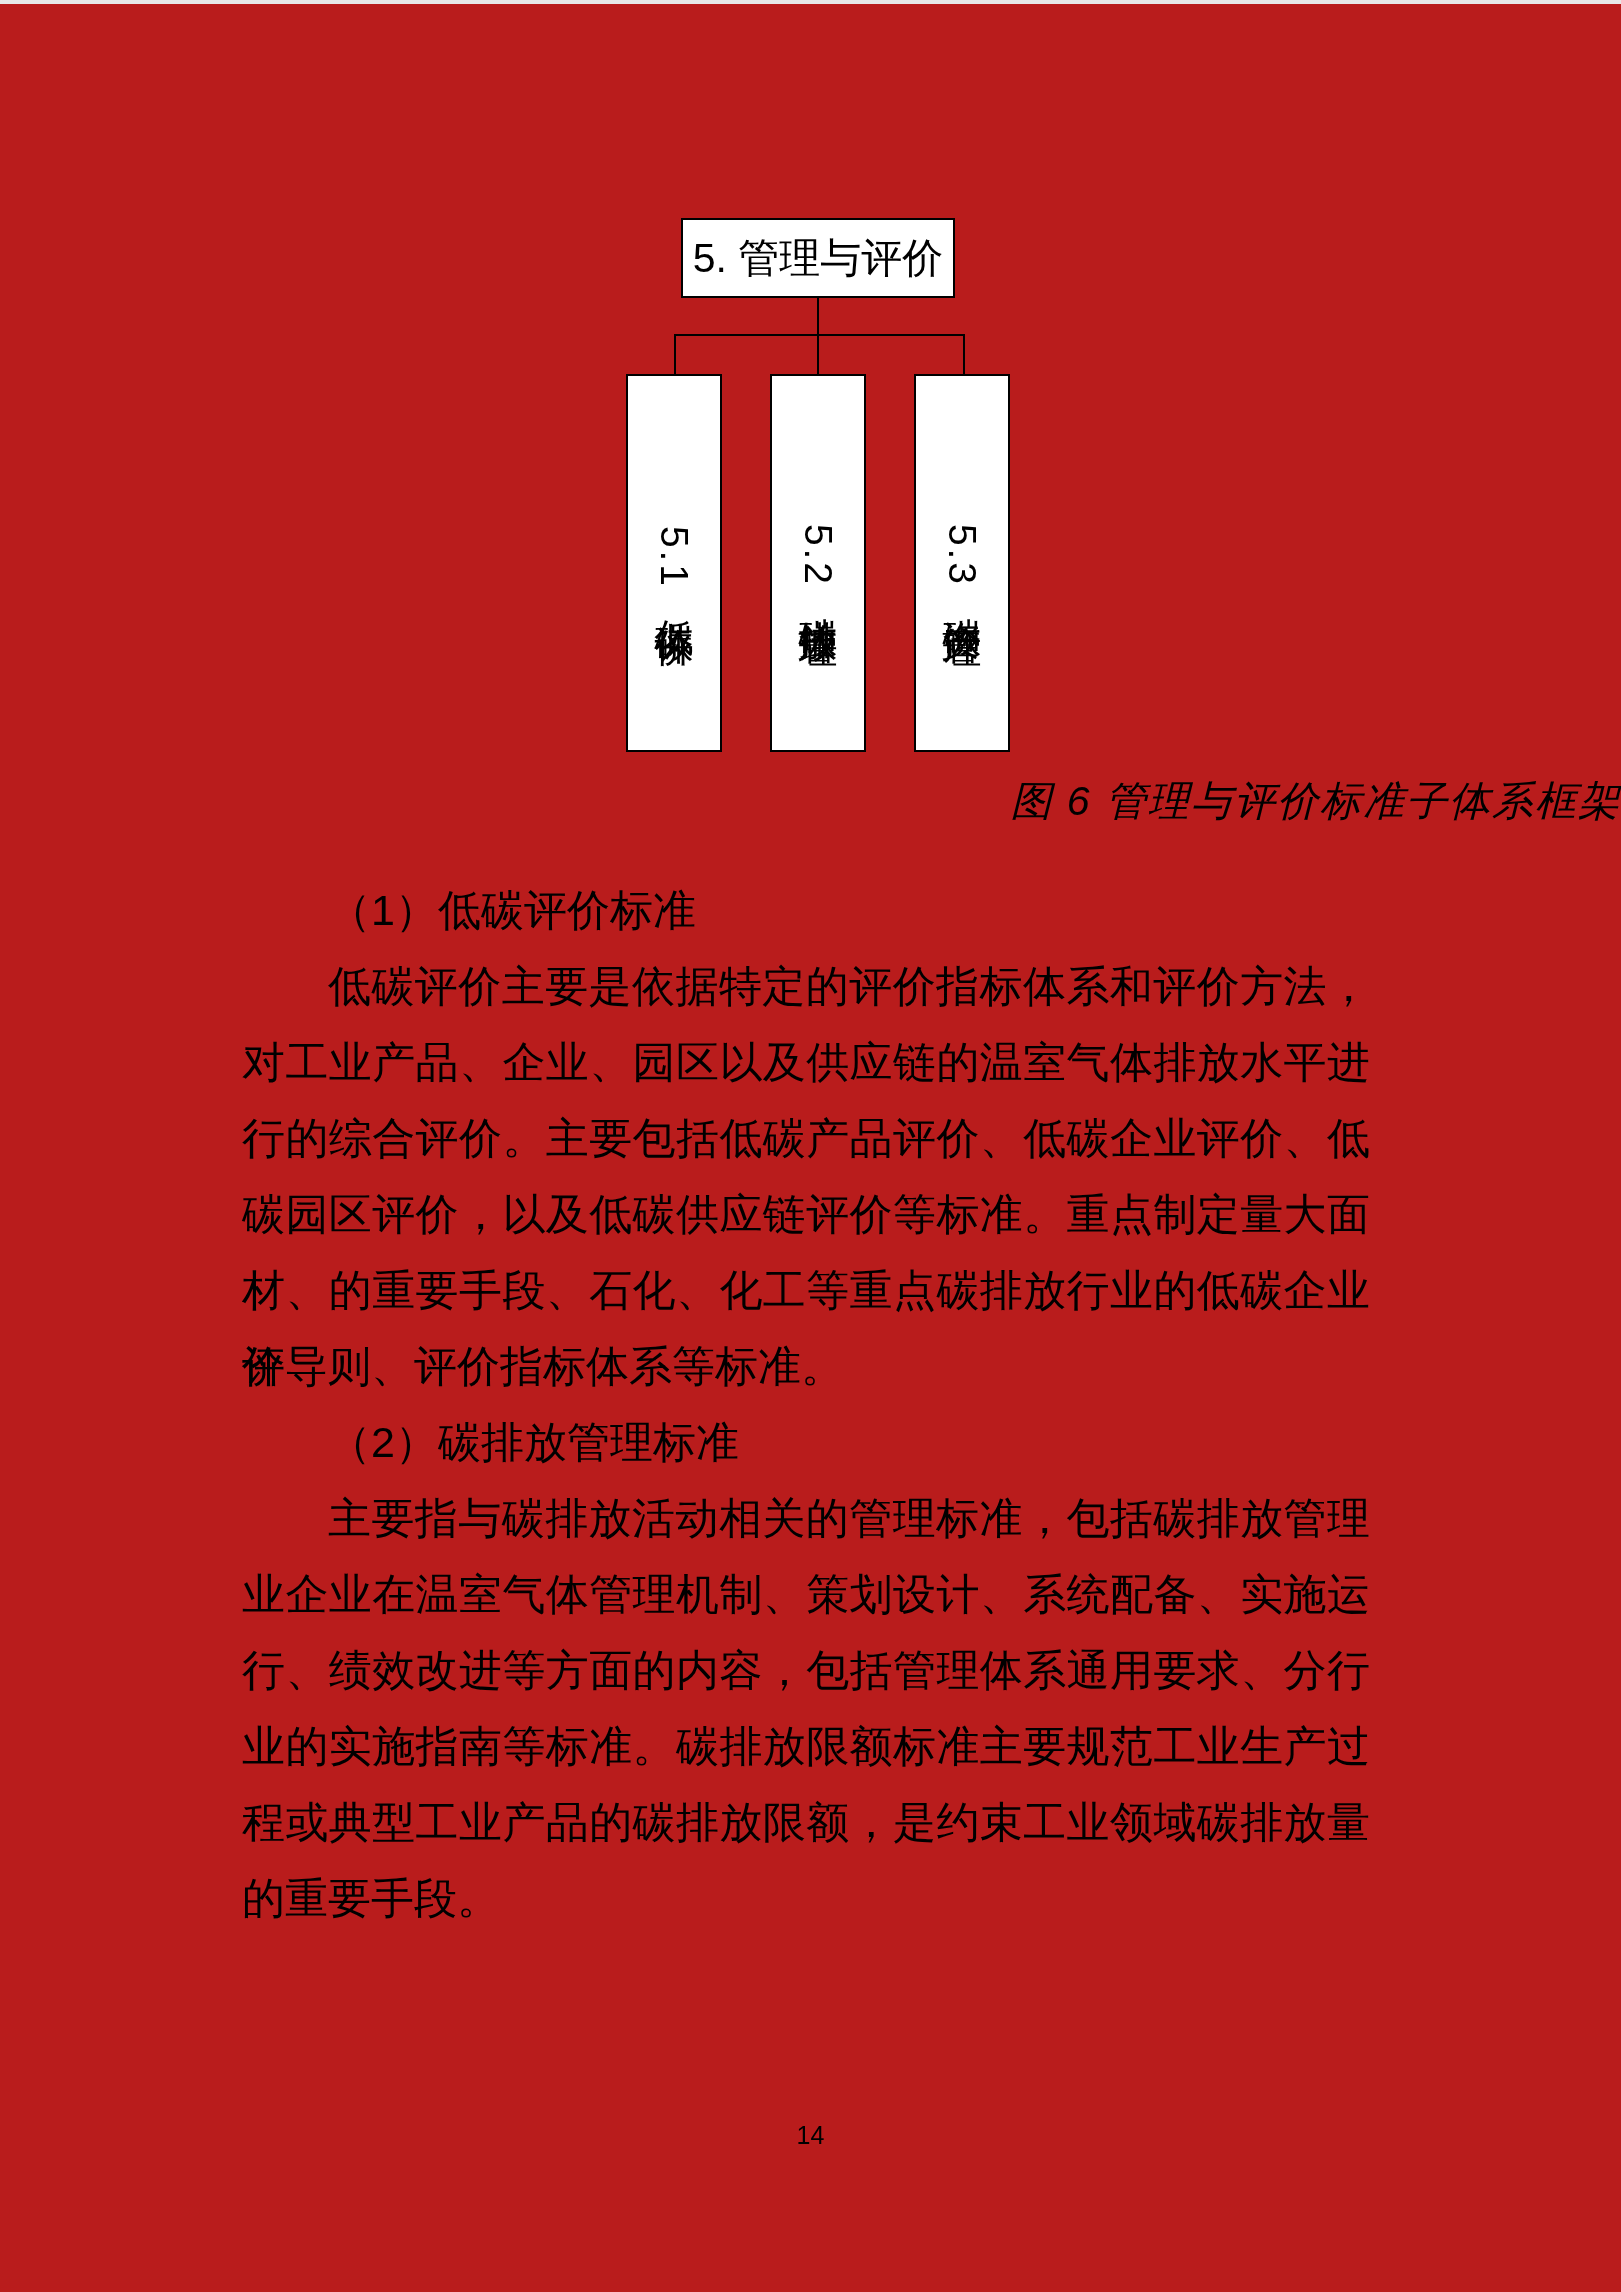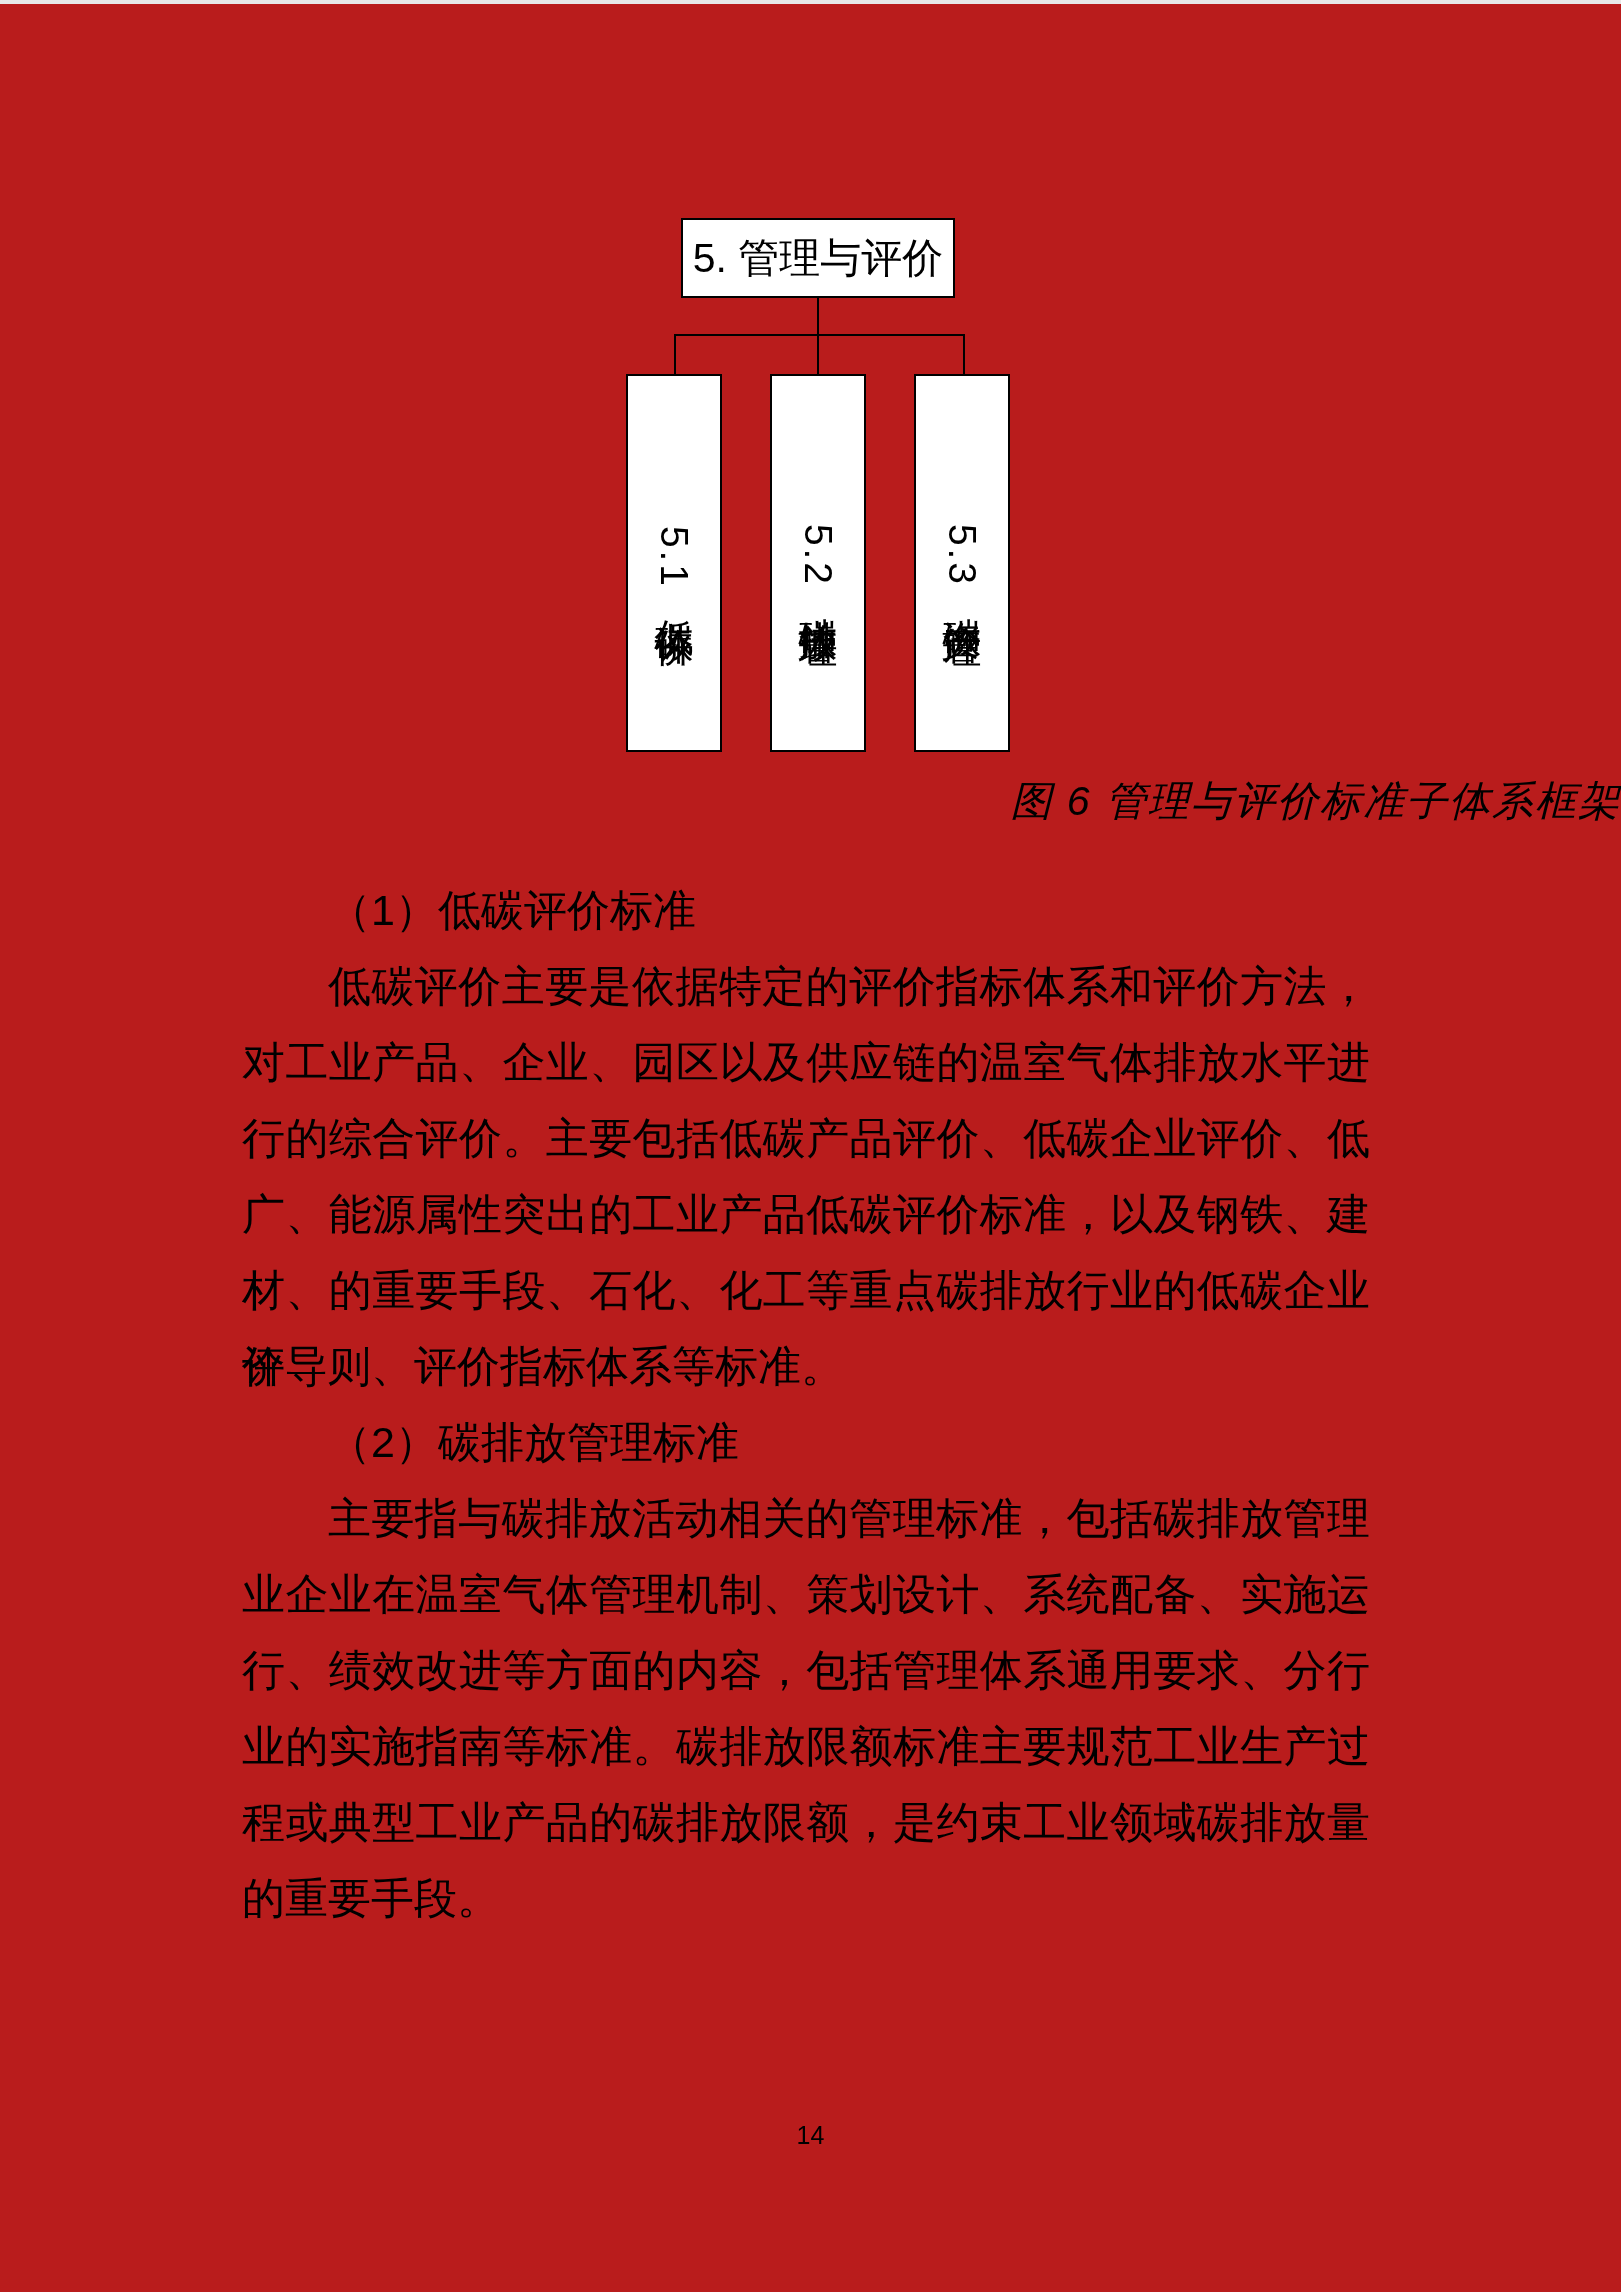--- a/index.html
+++ b/index.html
@@ -114,21 +114,21 @@
     <span class="vtext">5.3碳资产管理</span>
   </div>
 
   <div class="fig-caption">图 6 管理与评价标准子体系框架</div>
 
   <div class="textblock">
     <div class="heading">（1）低碳评价标准</div>
     <div class="line indent">低碳评价主要是依据特定的评价指标体系和评价方法，</div>
     <div class="line">对工业产品、企业、园区以及供应链的温室气体排放水平进</div>
     <div class="line">行的综合评价。主要包括低碳产品评价、低碳企业评价、低</div>
-    <div class="line">广、能源属性突出的工业产品低碳评价标准，以及钢铁、建</div>
+    <div class="line">碳园区评价，以及低碳供应链评价等标准。重点制定量大面</div>
     <div class="line">材、的重要手段、石化、化工等重点碳排放行业的低碳企业评</div>
     <div class="line end">价导则、评价指标体系等标准。</div>
 
     <div class="heading">（2）碳排放管理标准</div>
     <div class="line indent">主要指与碳排放活动相关的管理标准，包括碳排放管理</div>
     <div class="line">业企业在温室气体管理机制、策划设计、系统配备、实施运</div>
     <div class="line">行、绩效改进等方面的内容，包括管理体系通用要求、分行</div>
     <div class="line">业的实施指南等标准。碳排放限额标准主要规范工业生产过</div>
     <div class="line">程或典型工业产品的碳排放限额，是约束工业领域碳排放量</div>
     <div class="line end">的重要手段。</div>

